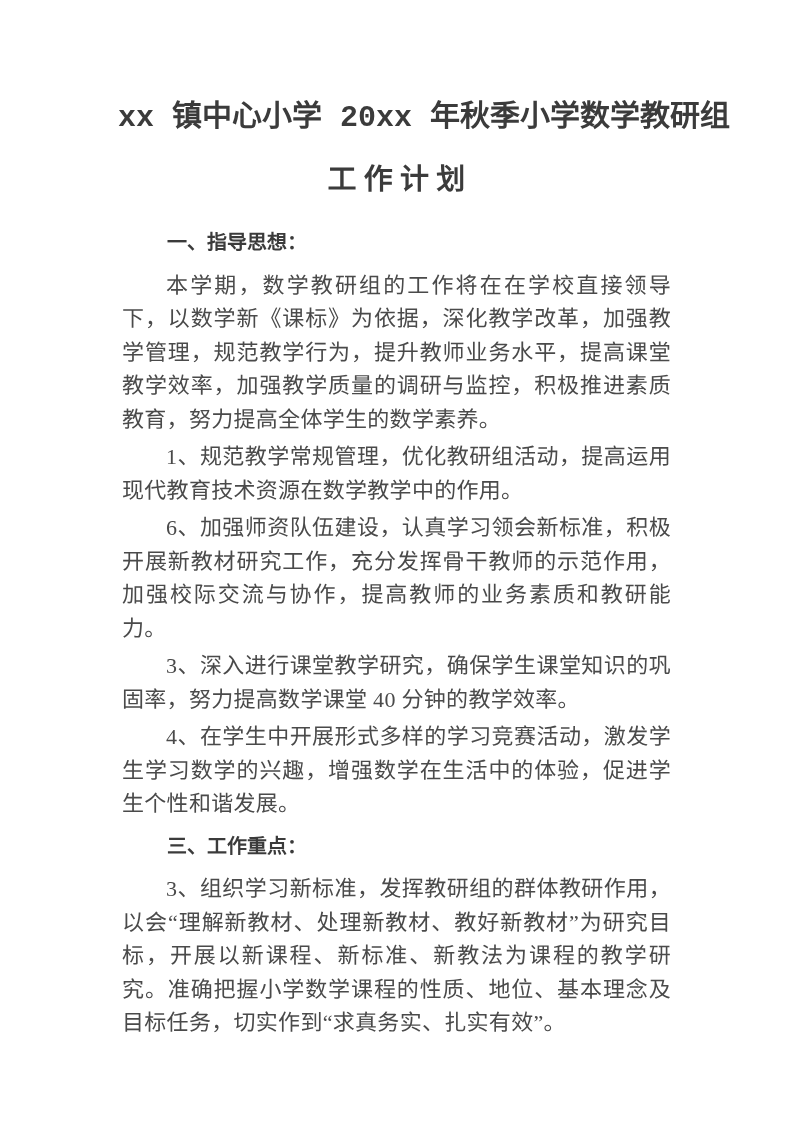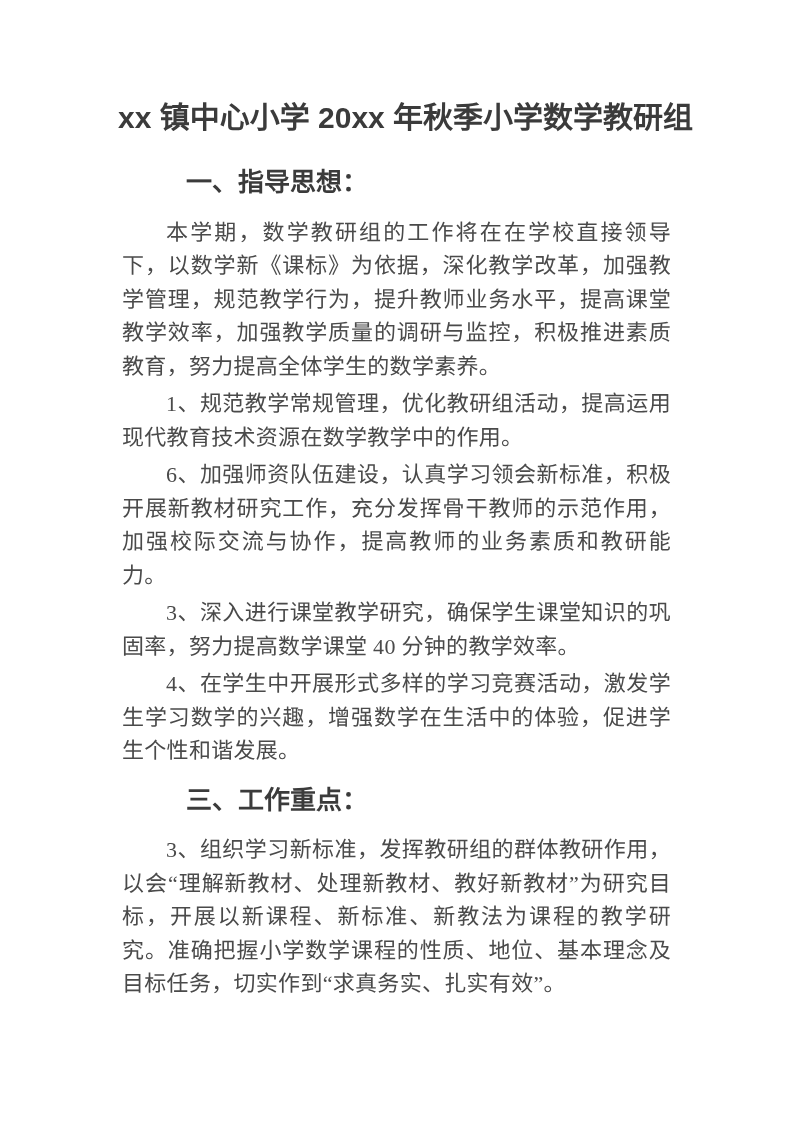--- a/index.html
+++ b/index.html
@@ -11,21 +11,21 @@
     position: relative;
     width: 793px;
     height: 1122px;
     margin: 0 auto;
     background: var(--page-bg, #ffffff);
     box-sizing: border-box;
     padding: 100px 118px 0 118px;
     overflow: hidden;
   }
   .doc-title {
-    font-family: Liberation Sans, sans-serif;
+    font-family: Liberation Mono, monospace;
     font-weight: bold;
     font-size: 30px;
     line-height: 36px;
     text-align: center;
     color: var(--title-color, #3b3b3b);
     white-space: nowrap;
   }
   .doc-subtitle {
     font-family: "Liberation Serif", "DejaVu Serif", serif;
     font-weight: bold;
@@ -38,41 +38,42 @@
   .doc-body {
     margin-top: 30px;
     font-family: "Liberation Serif", "DejaVu Serif", serif;
     font-size: 22px;
     line-height: 33.5px;
     color: var(--body-color, #4a4a4a);
   }
   .sec-heading {
     font-family: "Liberation Sans", "DejaVu Sans", sans-serif;
     font-weight: bold;
-    font-size: 26px;
+    font-size: 20px;
     line-height: 33.5px;
-    margin: 16px;
+    margin: 9px;
     text-indent: 2em;
     color: var(--heading-color, #3b3b3b);
   }
   .para {
     margin: 4px;
     text-indent: 2em;
     text-align: justify;
     text-justify: inter-ideograph;
     letter-spacing: 0.3px;
   }
 </style>
 </head>
 <body>
 
 <div class="page">
 
   <div class="doc-title">xx 镇中心小学 20xx 年秋季小学数学教研组</div>
 
+  <div class="doc-subtitle">工 作 计 划</div>
 
   <div class="doc-body">
 
     <h2 class="sec-heading">一、指导思想：</h2>
     <p class="para">本学期，数学教研组的工作将在在学校直接领导下，以数学新《课标》为依据，深化教学改革，加强教学管理，规范教学行为，提升教师业务水平，提高课堂教学效率，加强教学质量的调研与监控，积极推进素质教育，努力提高全体学生的数学素养。</p>
 
     <p class="para">1、规范教学常规管理，优化教研组活动，提高运用现代教育技术资源在数学教学中的作用。</p>
     <p class="para">6、加强师资队伍建设，认真学习领会新标准，积极开展新教材研究工作，充分发挥骨干教师的示范作用，加强校际交流与协作，提高教师的业务素质和教研能力。</p>
     <p class="para">3、深入进行课堂教学研究，确保学生课堂知识的巩固率，努力提高数学课堂 40 分钟的教学效率。</p>
     <p class="para">4、在学生中开展形式多样的学习竞赛活动，激发学生学习数学的兴趣，增强数学在生活中的体验，促进学生个性和谐发展。</p>

